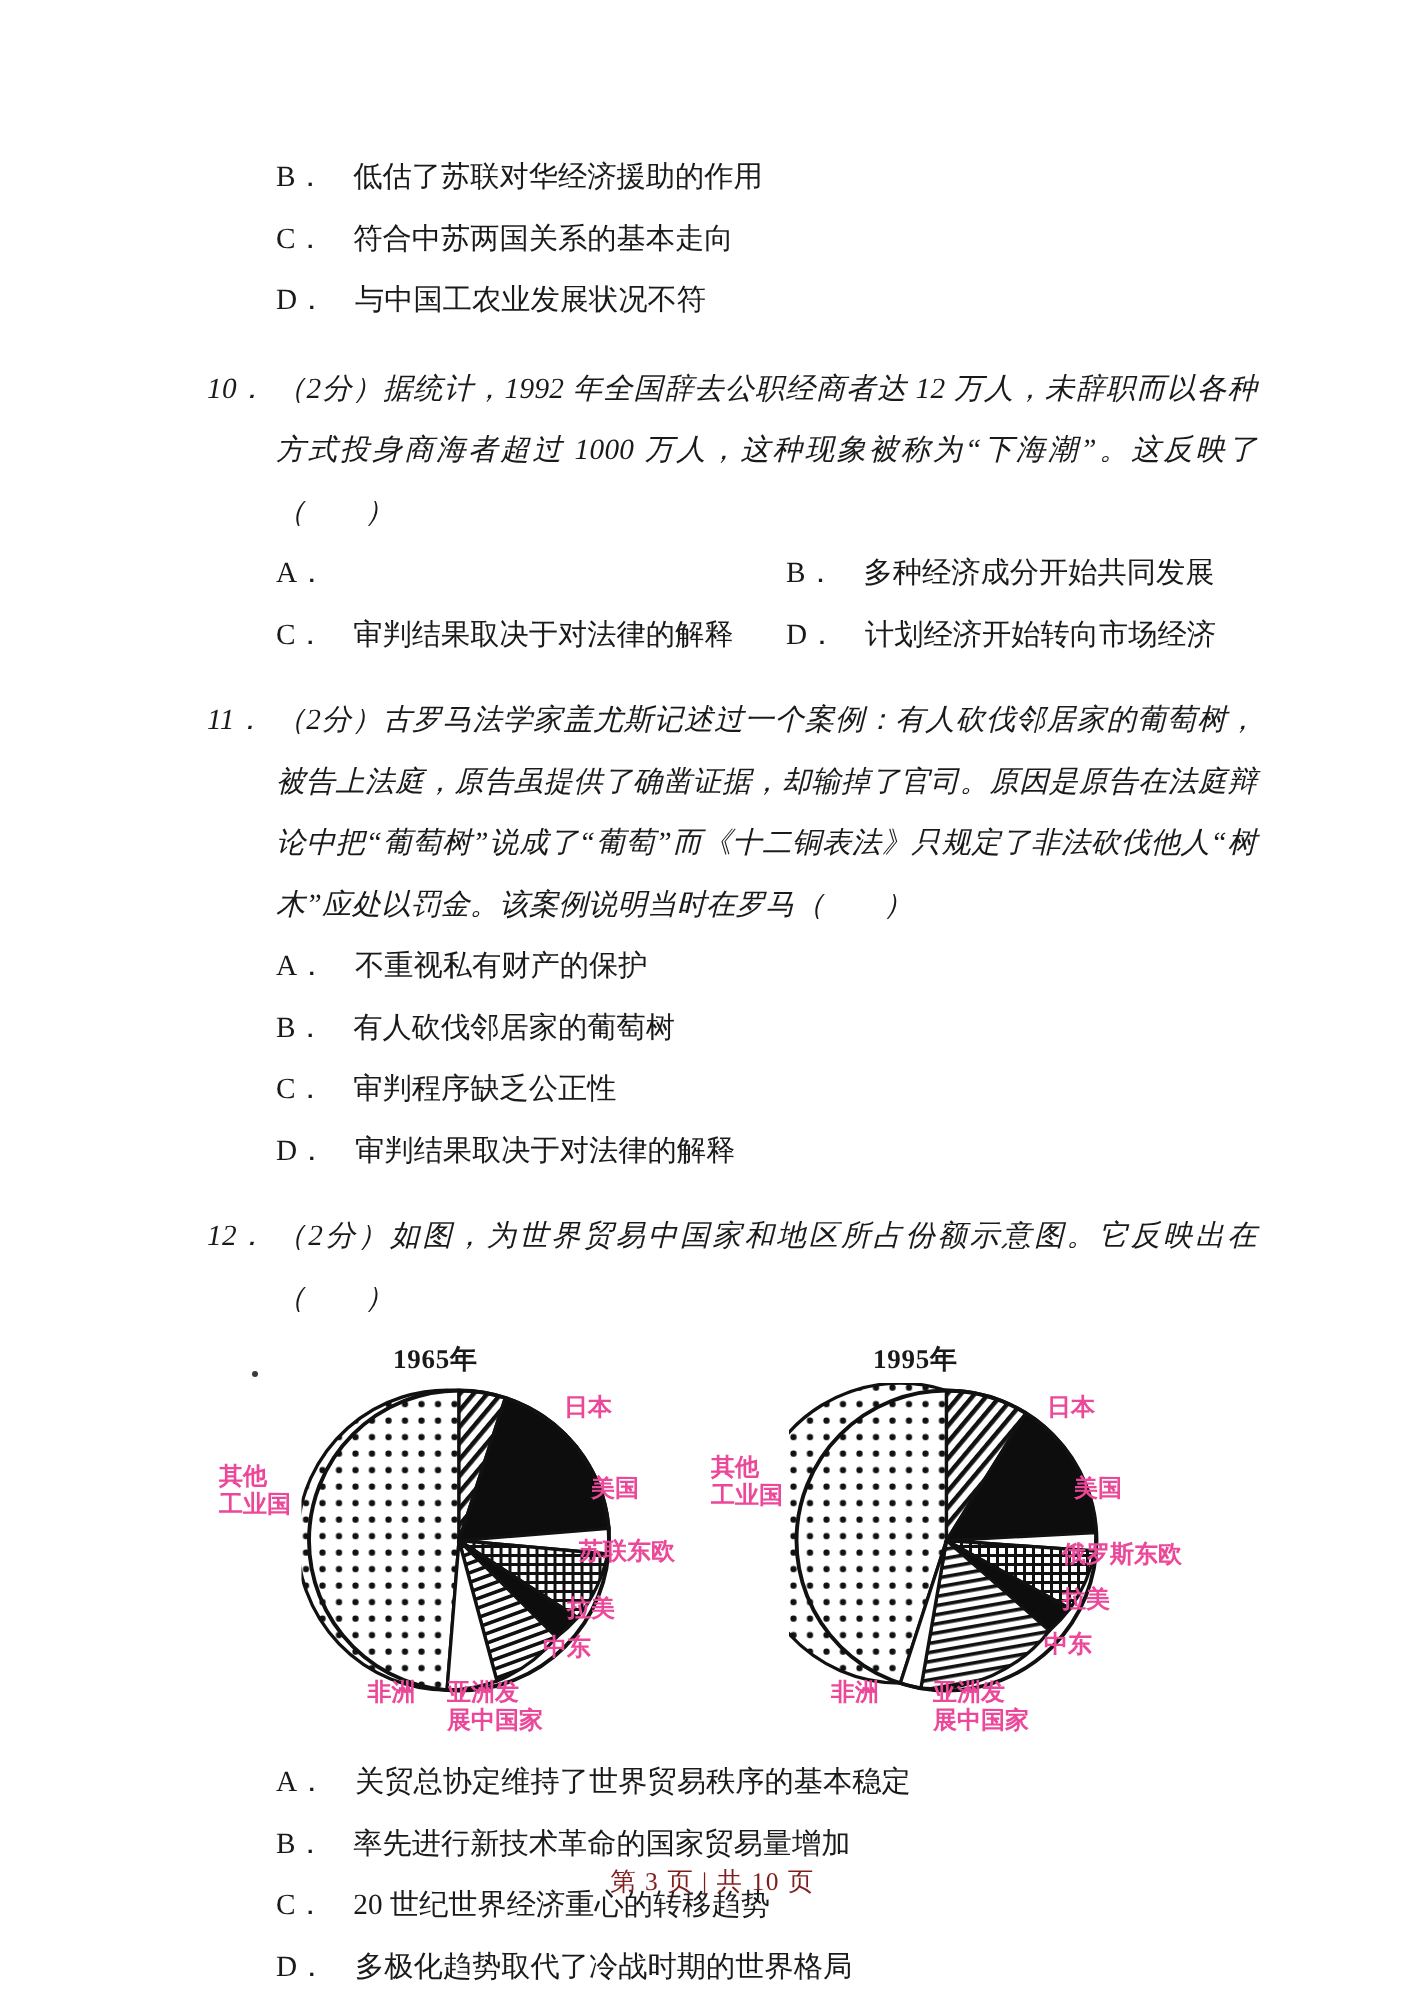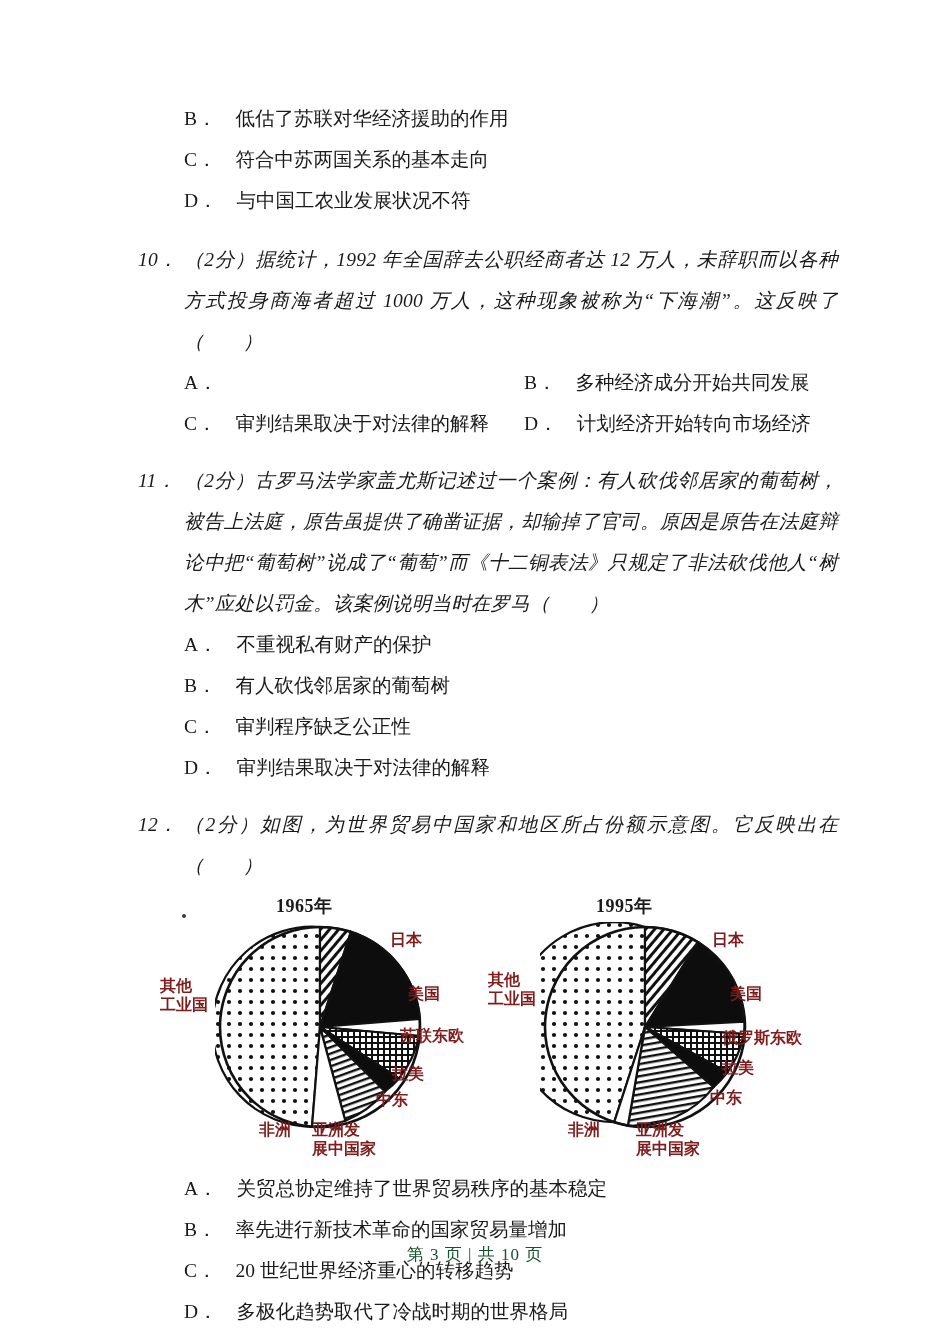--- a/index.html
+++ b/index.html
@@ -82,21 +82,21 @@
   }
   .opt-narrow { width: 52%; }
   .opt-narrow2 { width: 48%; }
 
   
   .figure {
     position: relative;
     height: 268px;
     margin-top: 6px;
     margin-bottom: 8px;
-    margin-left: 22px;
+    margin-left: 8px;
   }
   .tiny-dot {
     position: absolute;
     left: 22px;
     top: 22px;
     width: 4px;
     height: 4px;
     background: #3a3a3a;
     border-radius: 50%;
   }
@@ -126,34 +126,34 @@
     top: 30px;
   }
   .pie-unit.left .pie-svg { left: 55px; }
   .pie-unit.right .pie-svg { left: 50px; }
 
   .lbl {
     position: absolute;
     font-size: 16px;
     font-weight: bold;
     line-height: 19px;
-    font-family: Liberation Sans, sans-serif;
-    color: #7f1d1d;
+    font-family: Liberation Mono, monospace;
+    color: #ec4899;
     white-space: nowrap;
   }
 
   
   .footer {
     position: absolute;
     left: 0;
     top: 1243px;
     width: 950px;
     text-align: center;
     font-size: 17px;
-    color: #14532d;
+    color: #7f1d1d;
     font-family: "Liberation Serif", serif;
     letter-spacing: 1px;
   }
 </style>
 </head>
 <body>
 
 <div class="page">
   <div class="content">
 

